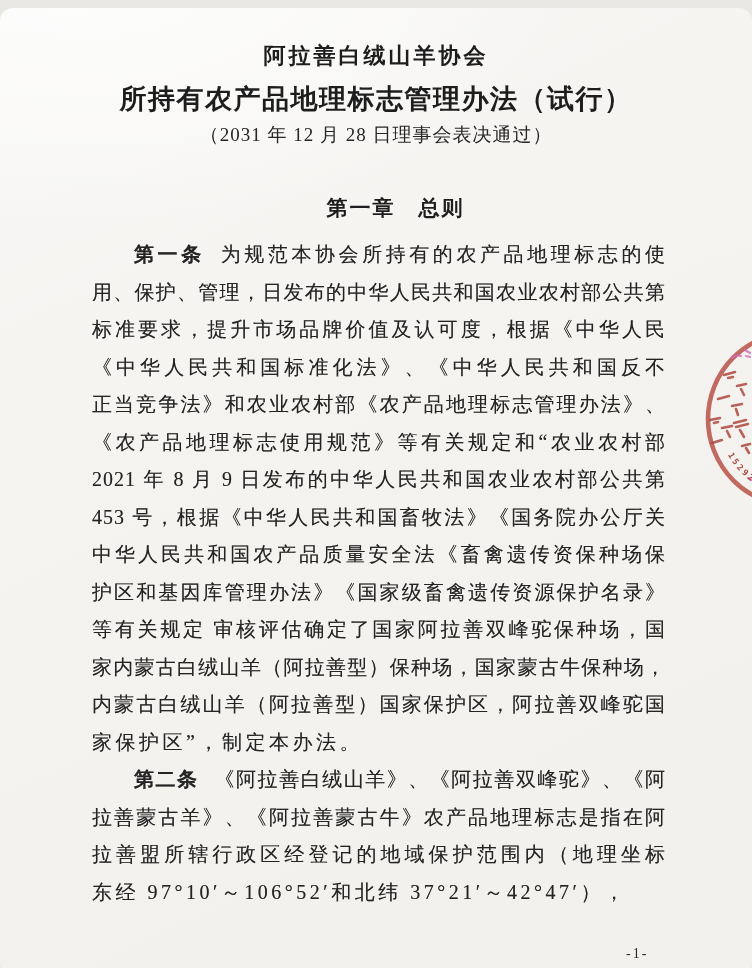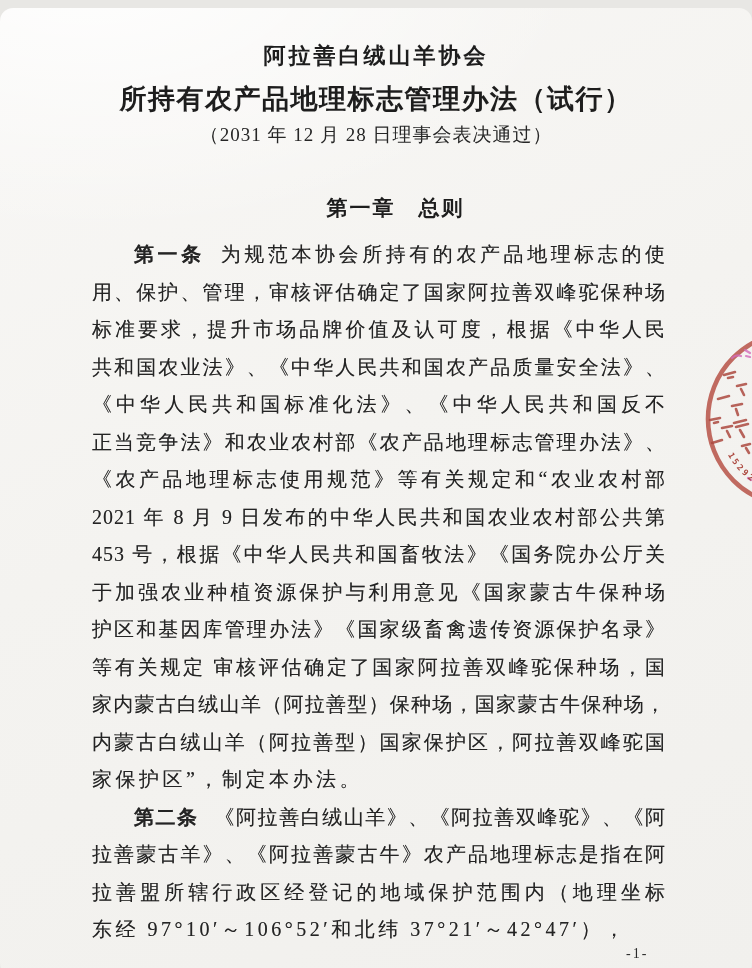--- a/index.html
+++ b/index.html
@@ -53,29 +53,28 @@
 
 <div class="sheet">
 
   <div class="center-line title-1">阿拉善白绒山羊协会</div>
   <div class="center-line title-2">所持有农产品地理标志管理办法（试行）</div>
   <div class="center-line approval">（2031 年 12 月 28 日理事会表决通过）</div>
   <div class="center-line chapter">第一章　总则</div>
 
   <div class="body-block">
     <div class="bline indent"><span class="art-label">第一条</span><span>为规范本协会所持有的农产品地理标志的使</span></div>
-    <div class="bline">用、保护、管理，审核评估确定了国家阿拉善双峰驼保种场</div>
+    <div class="bline">用、保护、管理，日发布的中华人民共和国农业农村部公共第</div>
     <div class="bline">标准要求，提升市场品牌价值及认可度，根据《中华人民</div>
-    <div class="bline">共和国农业法》、《中华人民共和国农产品质量安全法》、</div>
     <div class="bline">《中华人民共和国标准化法》、《中华人民共和国反不</div>
     <div class="bline">正当竞争法》和农业农村部《农产品地理标志管理办法》、</div>
     <div class="bline">《农产品地理标志使用规范》等有关规定和“农业农村部</div>
     <div class="bline">2021 年 8 月 9 日发布的中华人民共和国农业农村部公共第</div>
     <div class="bline">453 号，根据《中华人民共和国畜牧法》《国务院办公厅关</div>
-    <div class="bline">于加强农业种植资源保护与利用意见《国家蒙古牛保种场</div>
+    <div class="bline">中华人民共和国农产品质量安全法《畜禽遗传资保种场保</div>
     <div class="bline">护区和基因库管理办法》《国家级畜禽遗传资源保护名录》</div>
     <div class="bline">等有关规定 审核评估确定了国家阿拉善双峰驼保种场，国</div>
     <div class="bline">家内蒙古白绒山羊（阿拉善型）保种场，国家蒙古牛保种场，</div>
     <div class="bline">内蒙古白绒山羊（阿拉善型）国家保护区，阿拉善双峰驼国</div>
     <div class="bline end">家保护区”，制定本办法。</div>
     <div class="bline indent"><span class="art-label">第二条</span><span>《阿拉善白绒山羊》、《阿拉善双峰驼》、《阿</span></div>
     <div class="bline">拉善蒙古羊》、《阿拉善蒙古牛》农产品地理标志是指在阿</div>
     <div class="bline">拉善盟所辖行政区经登记的地域保护范围内（地理坐标</div>
     <div class="bline end">东经 97°10′～106°52′和北纬 37°21′～42°47′），</div>
   </div>

